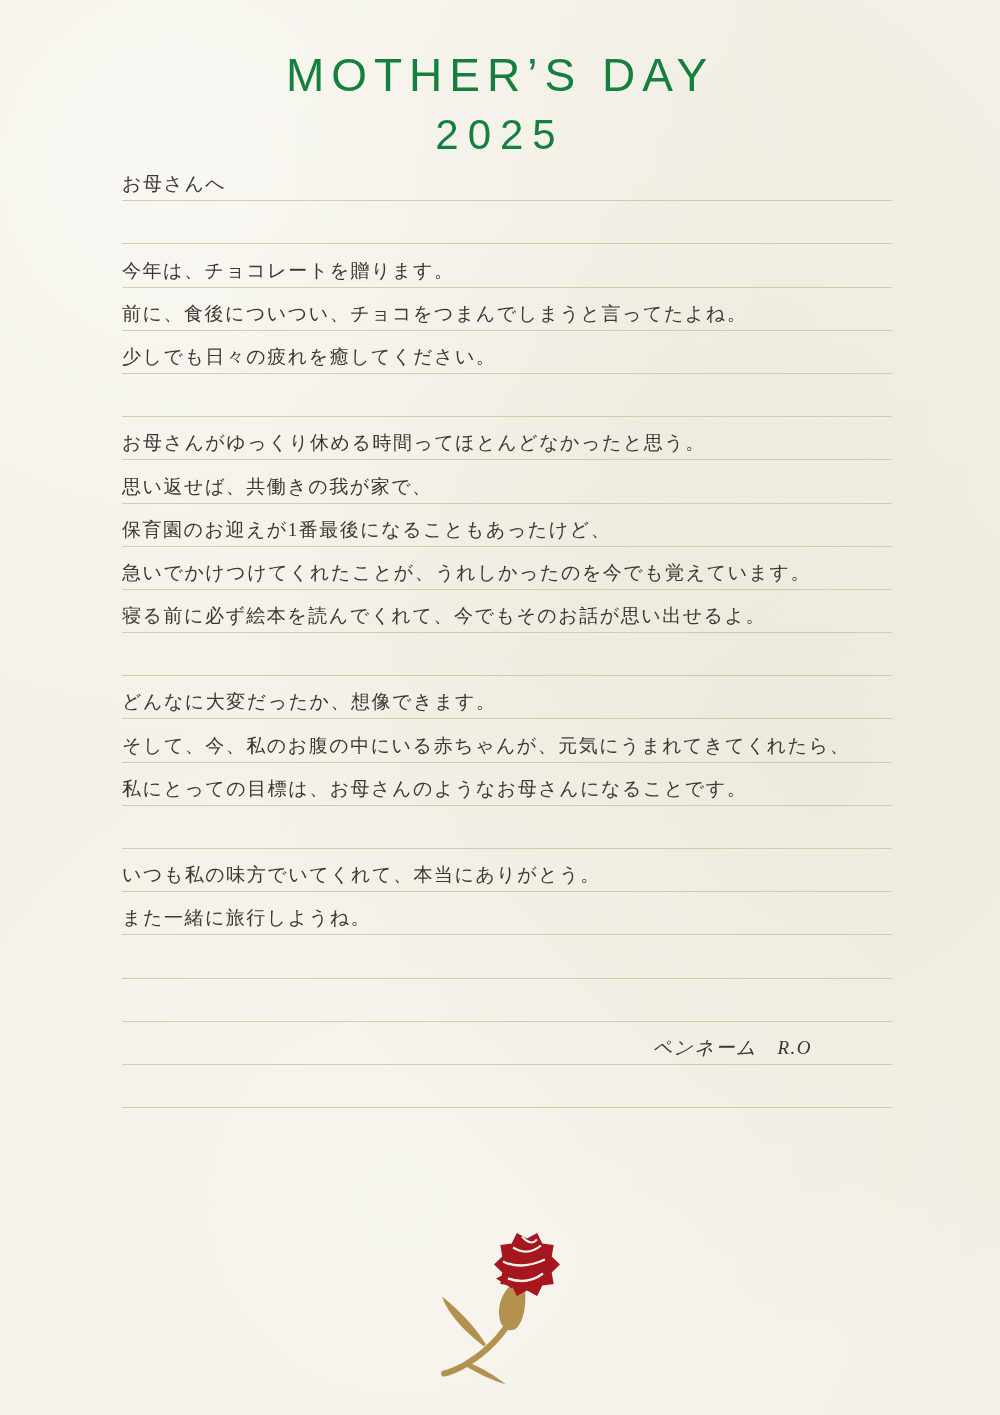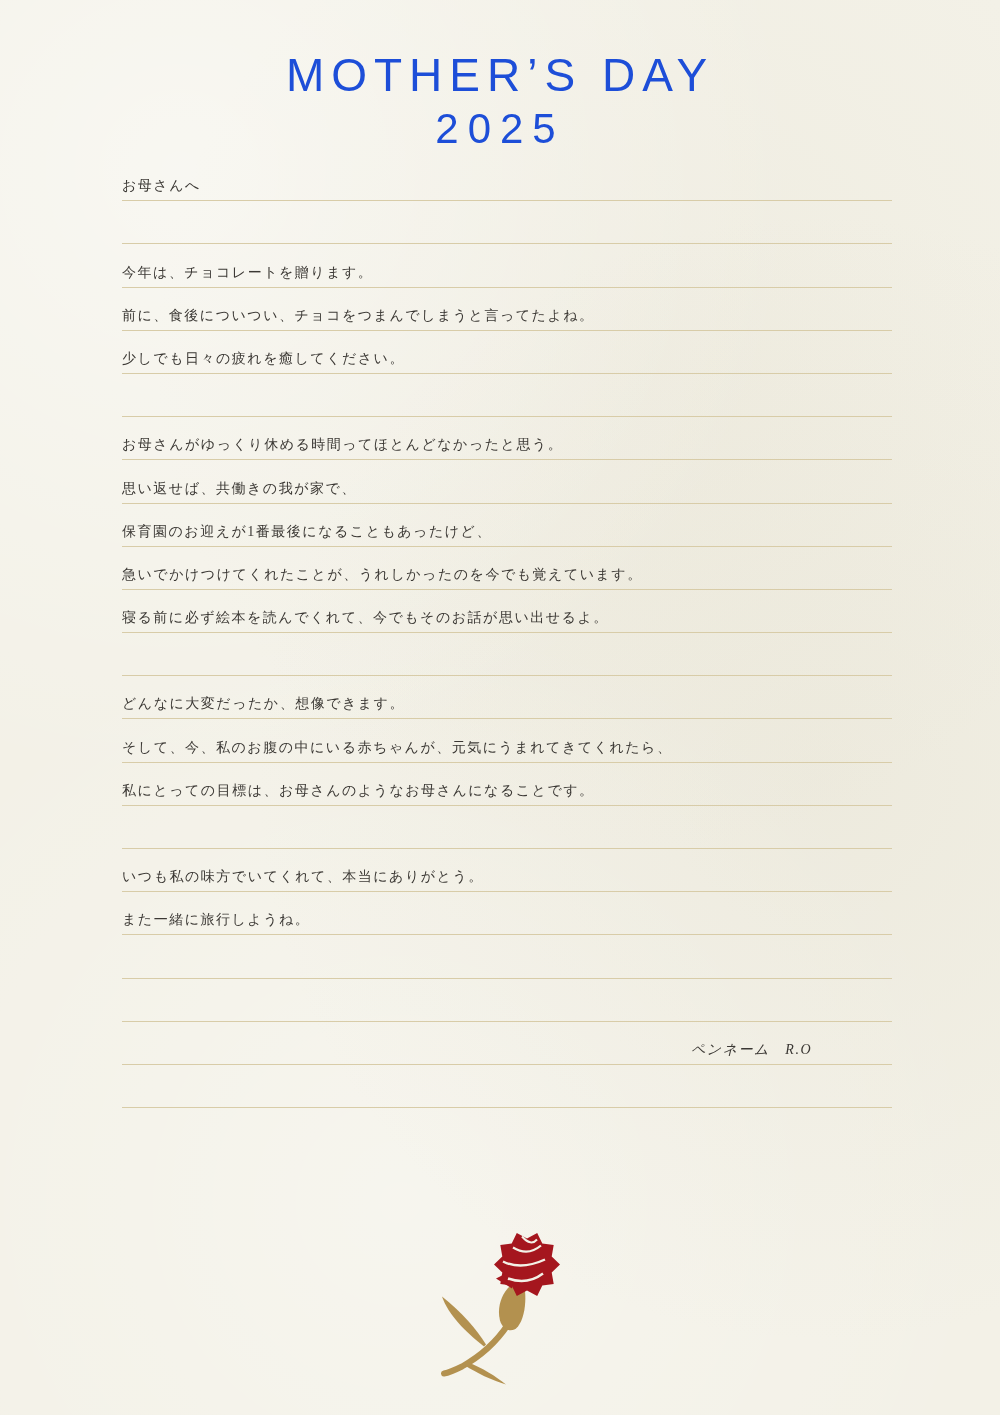--- a/index.html
+++ b/index.html
@@ -20,53 +20,53 @@
     background:
       radial-gradient(circle at 18% 12%, rgba(255,255,255,0.45), transparent 42%),
       radial-gradient(circle at 82% 55%, rgba(216,210,188,0.22), transparent 50%),
       radial-gradient(circle at 40% 85%, rgba(255,255,255,0.30), transparent 45%),
       radial-gradient(circle at 65% 25%, rgba(221,215,194,0.18), transparent 40%);
     pointer-events: none;
   }
   .header {
     position: absolute; top: 52px; left: 0; width: 100%;
     text-align: center;
-    color: #1d4ed8;
+    color: #15803d;
     z-index: 2;
   }
   .title {
     font-family: "Liberation Sans", "DejaVu Sans", sans-serif;
     font-weight: 300;
     font-size: 46px;
     line-height: 1;
     letter-spacing: 7px;
   }
   .year {
     font-family: "Liberation Sans", "DejaVu Sans", sans-serif;
     font-weight: 300;
     font-size: 42px;
     line-height: 1;
     letter-spacing: 9px;
-    margin-top: 10px;
+    margin-top: 16px;
   }
   .rows {
     position: absolute;
     top: 158px; left: 122px;
     width: 770px;
     z-index: 2;
   }
   .row {
     height: 43.2px;
     box-sizing: border-box;
     border-bottom: 1px solid #d8cca8;
     display: flex;
     align-items: flex-end;
     padding-bottom: 7px;
     color: #3b3834;
-    font-size: 14px;
+    font-size: 19px;
     letter-spacing: 1.5px;
     line-height: 1;
     white-space: nowrap;
   }
   .row.sig {
     justify-content: flex-end;
     padding-right: 80px;
     font-style: italic;
   }
   .flower {

